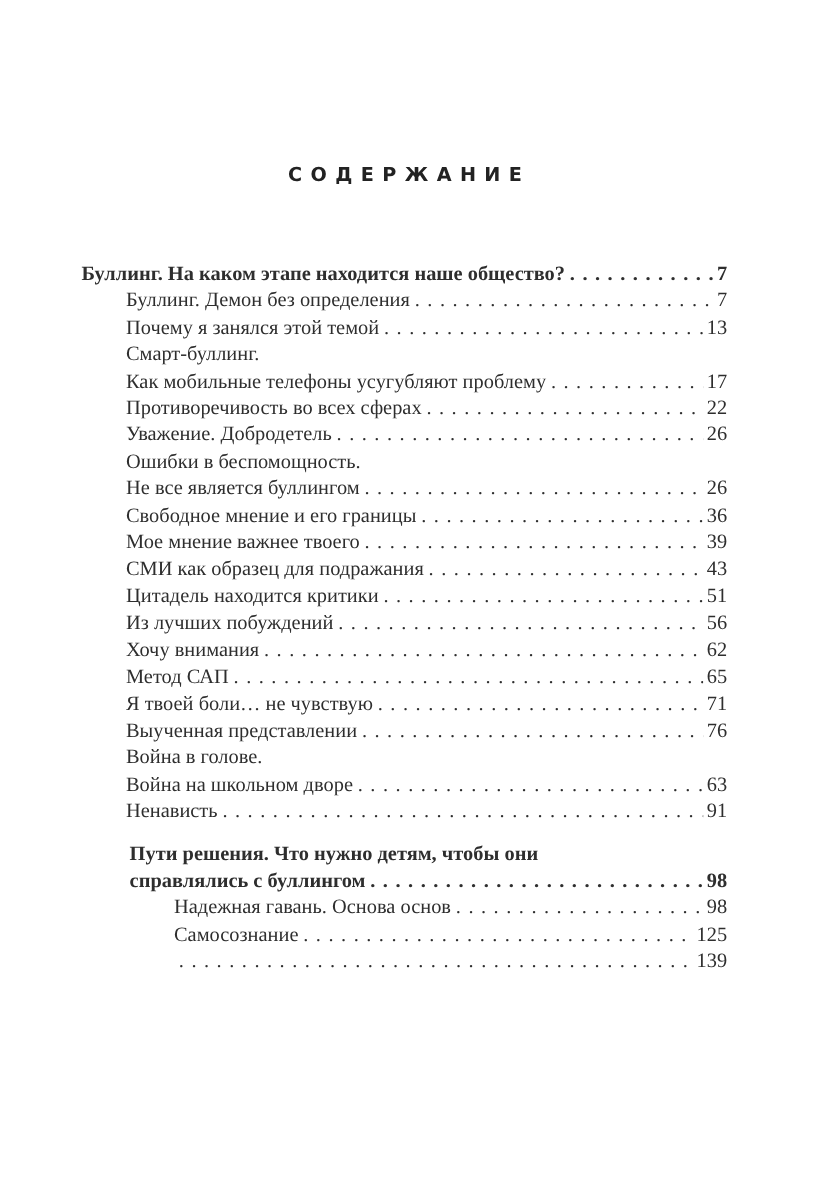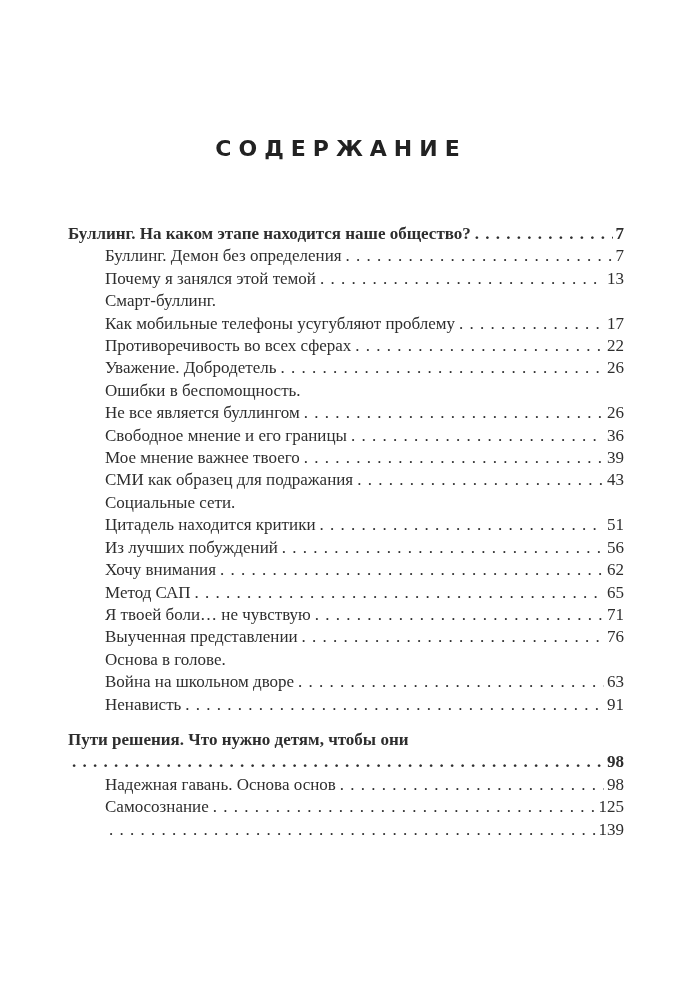--- a/index.html
+++ b/index.html
@@ -16,30 +16,31 @@
     font-family: "Liberation Serif", "DejaVu Serif", serif;
     color: #2e2e2e;
     overflow: hidden;
     box-sizing: border-box;
   }
   .page-title {
     margin: 0;
     padding-top: 136px;
     text-align: center;
     font-family: "DejaVu Sans", sans-serif;
-    font-size: 22px;
+    font-size: 16px;
     font-weight: 600;
     letter-spacing: 7px;
     color: #222222;
   }
   .toc {
-    padding: 62px 58px 0 68px; 
+    padding: 62px 76px 0 68px; 
   }
   .toc-section + .toc-section {
     margin-top: 13px;
+    margin-left: 40px;
   }
   .toc-line {
     display: flex;
     align-items: baseline;
     font-size: 17px;
     line-height: 22.4px;
     white-space: nowrap;
   }
   .toc-line.chapter {
     font-weight: bold;
@@ -124,23 +125,20 @@
           <span class="label">Мое мнение важнее твоего</span>
           <span class="leader"></span>
           <span class="pageno">39</span>
         </div>
         <div class="toc-line item">
           <span class="label">СМИ как образец для подражания</span>
           <span class="leader"></span>
           <span class="pageno">43</span>
         </div>
         <div class="toc-line item">
-          <span class="label">Социальные сети.</span>
-        </div>
-        <div class="toc-line item">
           <span class="label">Цитадель находится критики</span>
           <span class="leader"></span>
           <span class="pageno">51</span>
         </div>
         <div class="toc-line item">
           <span class="label">Из лучших побуждений</span>
           <span class="leader"></span>
           <span class="pageno">56</span>
         </div>
         <div class="toc-line item">
@@ -157,38 +155,39 @@
           <span class="label">Я твоей боли… не чувствую</span>
           <span class="leader"></span>
           <span class="pageno">71</span>
         </div>
         <div class="toc-line item">
           <span class="label">Выученная представлении</span>
           <span class="leader"></span>
           <span class="pageno">76</span>
         </div>
         <div class="toc-line item">
-          <span class="label">Основа в голове.</span>
+          <span class="label">Война в голове.</span>
         </div>
         <div class="toc-line item">
           <span class="label">Война на школьном дворе</span>
           <span class="leader"></span>
           <span class="pageno">63</span>
         </div>
         <div class="toc-line item">
           <span class="label">Ненависть</span>
           <span class="leader"></span>
           <span class="pageno">91</span>
         </div>
       </section>
       <section class="toc-section">
         <div class="toc-line chapter">
           <span class="label">Пути решения. Что нужно детям, чтобы они</span>
         </div>
         <div class="toc-line chapter">
+          <span class="label">справлялись с буллингом</span>
           <span class="leader"></span>
           <span class="pageno">98</span>
         </div>
         <div class="toc-line item">
           <span class="label">Надежная гавань. Основа основ</span>
           <span class="leader"></span>
           <span class="pageno">98</span>
         </div>
         <div class="toc-line item">
           <span class="label">Самосознание</span>

